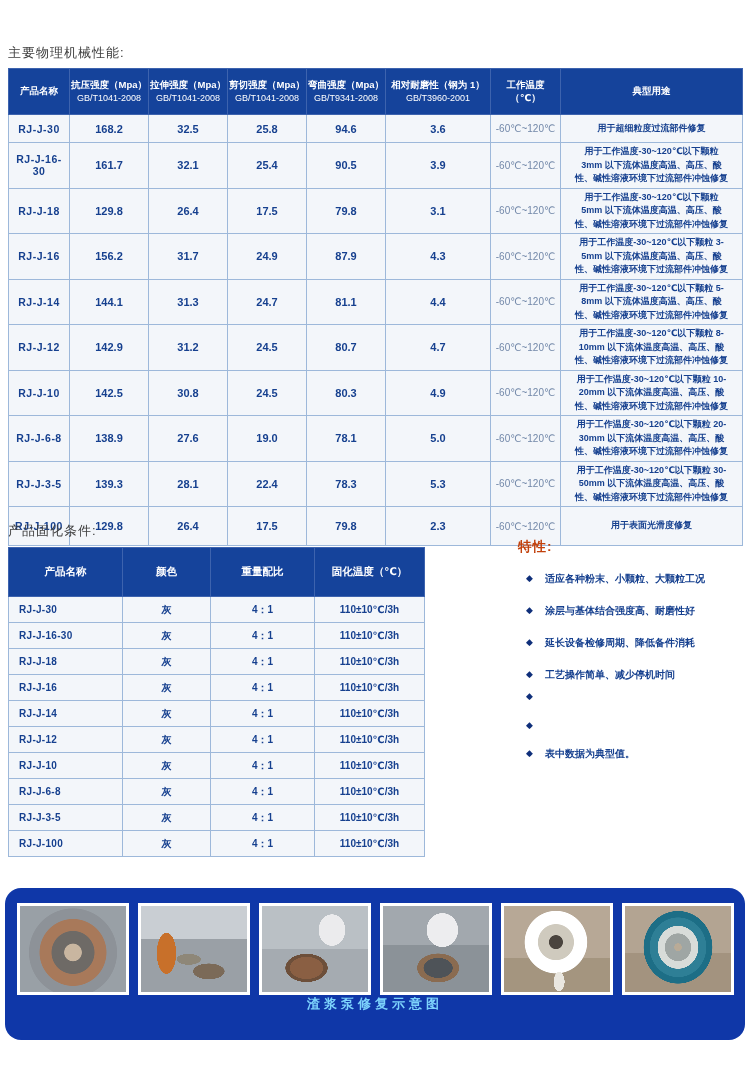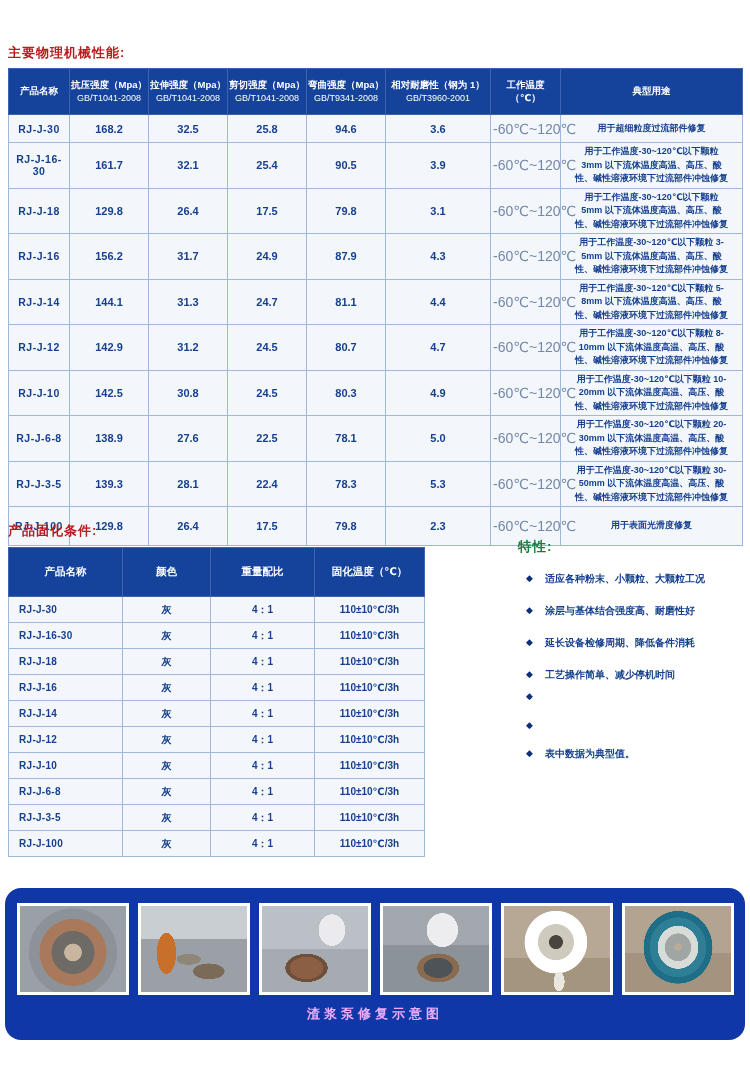--- a/index.html
+++ b/index.html
@@ -2,21 +2,21 @@
 <html><head>
 <meta charset="utf-8">
 <style>
   html,body{margin:0;padding:0;}
   body{
     width:750px;height:1068px;position:relative;background:#ffffff;
     font-family:"Liberation Sans","DejaVu Sans",sans-serif;
     -webkit-font-smoothing:antialiased;
   }
   .sec-title{
-    position:absolute;left:8px;font-size:13px;font-weight:bold;color:#b91c1c;
+    position:absolute;left:8px;font-size:13px;font-weight:normal;color:#404040;
     letter-spacing:1px;
   }
   #sec1-title{top:44px;}
   #sec2-title{top:522px;text-align:center;}
 
   
   table{border-collapse:collapse;table-layout:fixed;}
   #main-table{position:absolute;left:8px;top:68px;width:734px;}
   #main-table th{
     background:#15439b;color:#ffffff;font-weight:bold;height:45px;
@@ -25,40 +25,40 @@
   #main-table th .h1{font-size:9.5px;line-height:1.35;}
   #main-table th .h2{font-size:9px;line-height:1.35;font-weight:normal;}
   #main-table td{
     background:#f3f6fa;border:1px solid #9db8da;color:#16408f;font-weight:bold;
     font-size:11px;text-align:center;vertical-align:middle;padding:0 2px;
   }
   #main-table tr{height:42px;}
   #main-table tr.r0{height:28px;}
   #main-table tr.r9{height:39px;}
   #main-table td.pname{font-size:10.5px;letter-spacing:0.5px;}
-  #main-table td.temp{color:#7288a9;font-weight:normal;font-size:14px;white-space:nowrap;}
+  #main-table td.temp{color:#7288a9;font-weight:normal;font-size:10px;white-space:nowrap;}
   #main-table td.use{font-size:9px;text-align:center;padding:2px 12px;line-height:1.5;}
 
   
   #curing-table{position:absolute;left:8px;top:547px;width:416px;}
   #curing-table th{
     background:#15439b;color:#ffffff;font-weight:bold;height:46px;font-size:10.5px;
     border:1px solid #3d63ae;text-align:center;vertical-align:middle;
   }
   #curing-table td{
     background:#f3f6fa;border:1px solid #9db8da;color:#16408f;font-weight:bold;
     font-size:10px;text-align:center;vertical-align:middle;height:25px;padding:0 2px;
   }
   #curing-table td.cname{text-align:left;padding-left:10px;font-size:10px;letter-spacing:0.3px;}
 
   
   .panel{position:absolute;left:518px;width:232px;}
   #features-panel{top:538px;}
   #notes-panel{top:688px;}
-  .panel-title{font-size:13.5px;font-weight:bold;color:#15803d;letter-spacing:1px;margin-bottom:14px;}
+  .panel-title{font-size:13.5px;font-weight:bold;color:#c2410c;letter-spacing:1px;margin-bottom:14px;}
   .bullet-item{display:flex;align-items:flex-start;margin-bottom:14px;
     font-size:10px;font-weight:bold;color:#16408f;line-height:1.8;}
   .bullet-item .bullet{font-size:9px;color:#0f2f7a;margin:2px 12px 0 8px;flex:0 0 auto;line-height:1.4;}
 
   
   #banner{
     position:absolute;left:5px;top:888px;width:740px;height:152px;
     background:#0f37a8;border-radius:16px;overflow:hidden;
   }
   #photo-strip{display:flex;justify-content:center;gap:9px;padding-top:15px;}
@@ -79,22 +79,22 @@
     radial-gradient(ellipse 26px 28px at 56% 28%, #ededef 0 60%, transparent 61%),
     linear-gradient(180deg,#a2a8ae 0 45%, #8b9298 45% 100%);}
   .photo-4{background:
     radial-gradient(ellipse 9px 16px at 52% 88%, #eae7e0 0 60%, transparent 61%),
     radial-gradient(circle at 49% 42%, #4a443e 0 9%, #cfcabe 10% 24%, #ffffff 25% 42%, transparent 43%),
     linear-gradient(180deg,#b7a896 0 60%, #a4957f 60% 100%);}
   .photo-5{background:
     radial-gradient(ellipse 36px 38px at 50% 48%, #b9ab97 0 10%, #9fa6a4 11% 36%, #d8dcd9 37% 56%, #2e7f96 57% 78%, #1d6e86 79% 95%, transparent 96%),
     linear-gradient(180deg,#b3a492 0 55%, #a3937f 55% 100%);}
   #banner-caption{
-    text-align:center;color:#f0abfc;font-weight:bold;font-size:13px;
-    letter-spacing:4px;margin-top:10px;
+    text-align:center;color:#7dd3fc;font-weight:bold;font-size:13px;
+    letter-spacing:4px;
   }
 </style>
 </head>
 <body>
 
 <div class="sec-title" id="sec1-title">主要物理机械性能:</div>
 
 <table id="main-table">
   <colgroup>
     <col style="width:61px">
@@ -207,21 +207,21 @@
         <td>24.5</td>
         <td>80.3</td>
         <td>4.9</td>
         <td class="temp">-60℃~120℃</td>
         <td class="use">用于工作温度-30~120℃以下颗粒 10-20mm 以下流体温度高温、高压、酸性、碱性溶液环境下过流部件冲蚀修复</td>
       </tr>
       <tr class="r7">
         <td class="pname">RJ-J-6-8</td>
         <td>138.9</td>
         <td>27.6</td>
-        <td>22.5</td>
+        <td>19.0</td>
         <td>78.1</td>
         <td>5.0</td>
         <td class="temp">-60℃~120℃</td>
         <td class="use">用于工作温度-30~120℃以下颗粒 20-30mm 以下流体温度高温、高压、酸性、碱性溶液环境下过流部件冲蚀修复</td>
       </tr>
       <tr class="r8">
         <td class="pname">RJ-J-3-5</td>
         <td>139.3</td>
         <td>28.1</td>
         <td>22.4</td>

